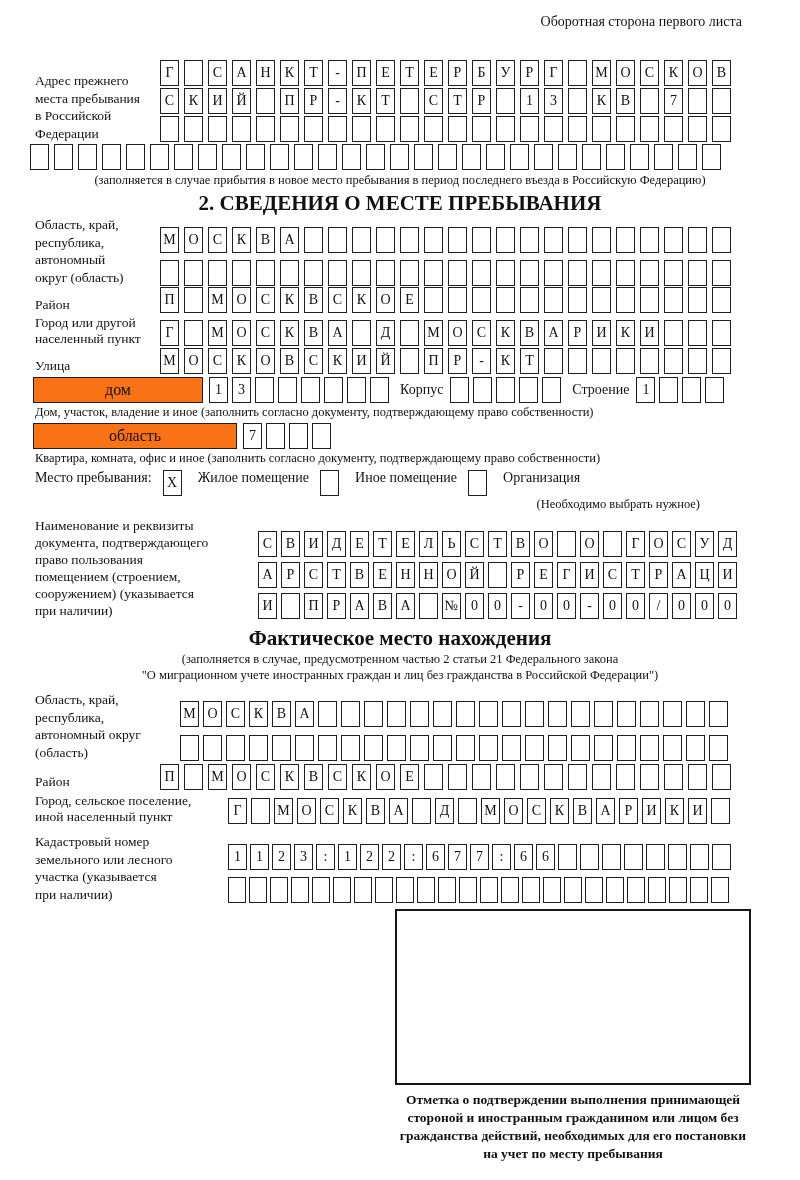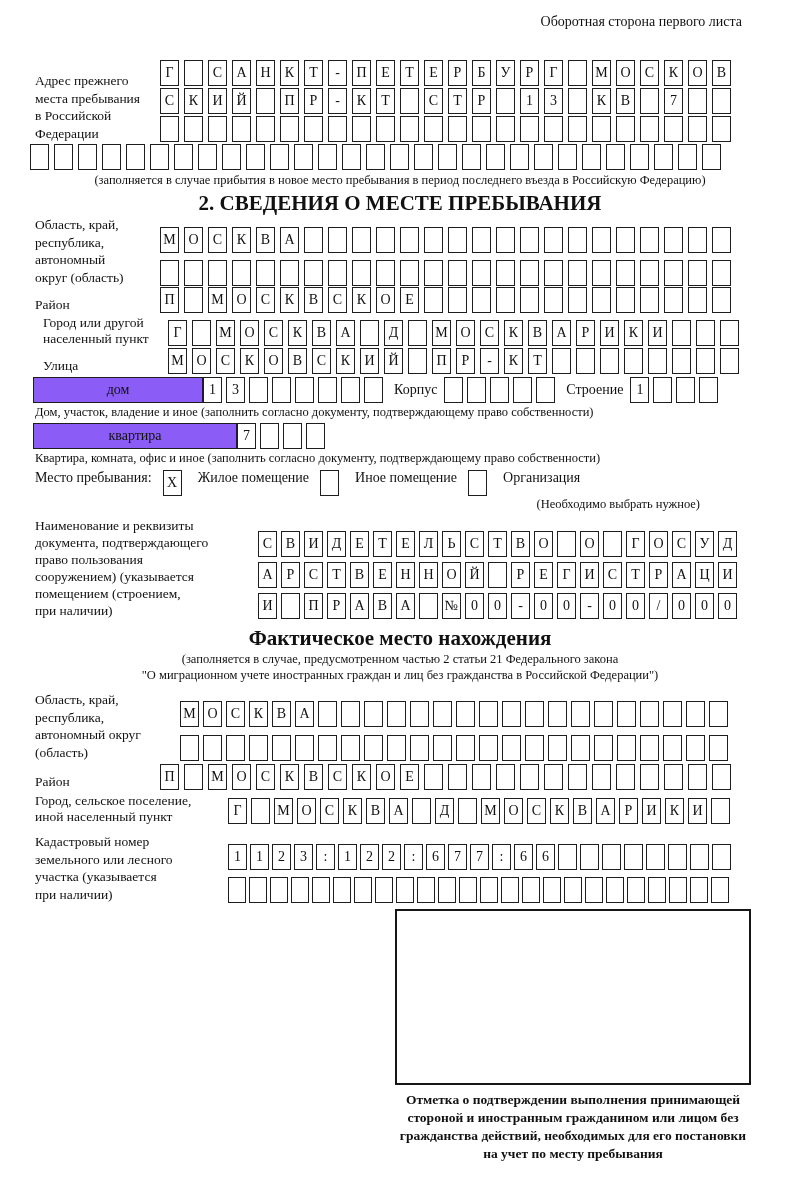--- a/index.html
+++ b/index.html
@@ -30,25 +30,25 @@
   .mb7 { margin-bottom:7px; } .mb8 { margin-bottom:8px; }
 
   .b1 { margin-top:30px; }
   .fullrow { margin:2px 0 0 30px; }
   .note { font-size:12.5px; line-height:15px; }
   .center { text-align:center; }
   .note-top { margin-top:3px; }
 
   .h2 { margin-top:6px; text-align:center; font-weight:bold; font-size:21px; line-height:19px; }
 
-  .mtA { margin-top:3px; } .mtB { margin-top:1px; } .mtC { margin-top:2px;padding-left:8px; }
+  .mtA { margin-top:3px; } .mtB { margin-top:1px; } .mtC { margin-top:2px; }
 
   .houserow { display:flex; align-items:center; margin:3px 0 0 33px; }
   .namedbox { flex:none; height:24px; border:1.5px solid #1e1e1e; display:flex;
-              align-items:center; justify-content:center; font-size:14px; background:#8b5cf6; }
+              align-items:center; justify-content:center; font-size:16px; margin-right:6px; background:#f97316; }
   .w168 { width:168px; } .w202 { width:202px; }
   .inlab { font-size:14px; margin:0 7px; white-space:nowrap; }
   .ml35 { margin-left:35px; }
   .cap { margin-top:2px; }
 
   .stayrow { display:flex; margin:4px 0 0 35px; font-size:14px; }
   .stayrow .boxrow { margin:0 11px; }
   .stayrow .optlab { white-space:nowrap; }
   .staynote { width:700px; text-align:right; margin-top:1px; }
 
@@ -372,21 +372,21 @@
     <div class="boxrow p24">
         <span class="cell">1</span>
         <span class="cell"></span>
         <span class="cell"></span>
         <span class="cell"></span>
       </div>
   </div>
   <div class="note ml35 cap">Дом, участок, владение и иное (заполнить согласно документу, подтверждающему право собственности)</div>
 
   <div class="houserow">
-    <div class="namedbox w202">квартира</div>
+    <div class="namedbox w202">область</div>
     <div class="boxrow p24">
         <span class="cell">7</span>
         <span class="cell"></span>
         <span class="cell"></span>
         <span class="cell"></span>
       </div>
   </div>
   <div class="note ml35 cap">Квартира, комната, офис и иное (заполнить согласно документу, подтверждающему право собственности)</div>
 
   <div class="stayrow">
@@ -404,22 +404,22 @@
       </div>
     <span class="optlab">Организация</span>
   </div>
   <div class="note staynote">(Необходимо выбрать нужное)</div>
 
   <div class="frow docblock">
     <div class="lbl w258">
         <div>Наименование и реквизиты</div>
         <div>документа, подтверждающего</div>
         <div>право пользования</div>
+        <div>помещением (строением,</div>
         <div>сооружением) (указывается</div>
-        <div>помещением (строением,</div>
         <div>при наличии)</div>
       </div>
     <div class="col">
       <div class="boxrow p24 mb5">
           <span class="cell">С</span>
           <span class="cell">В</span>
           <span class="cell">И</span>
           <span class="cell">Д</span>
           <span class="cell">Е</span>
           <span class="cell">Т</span>

